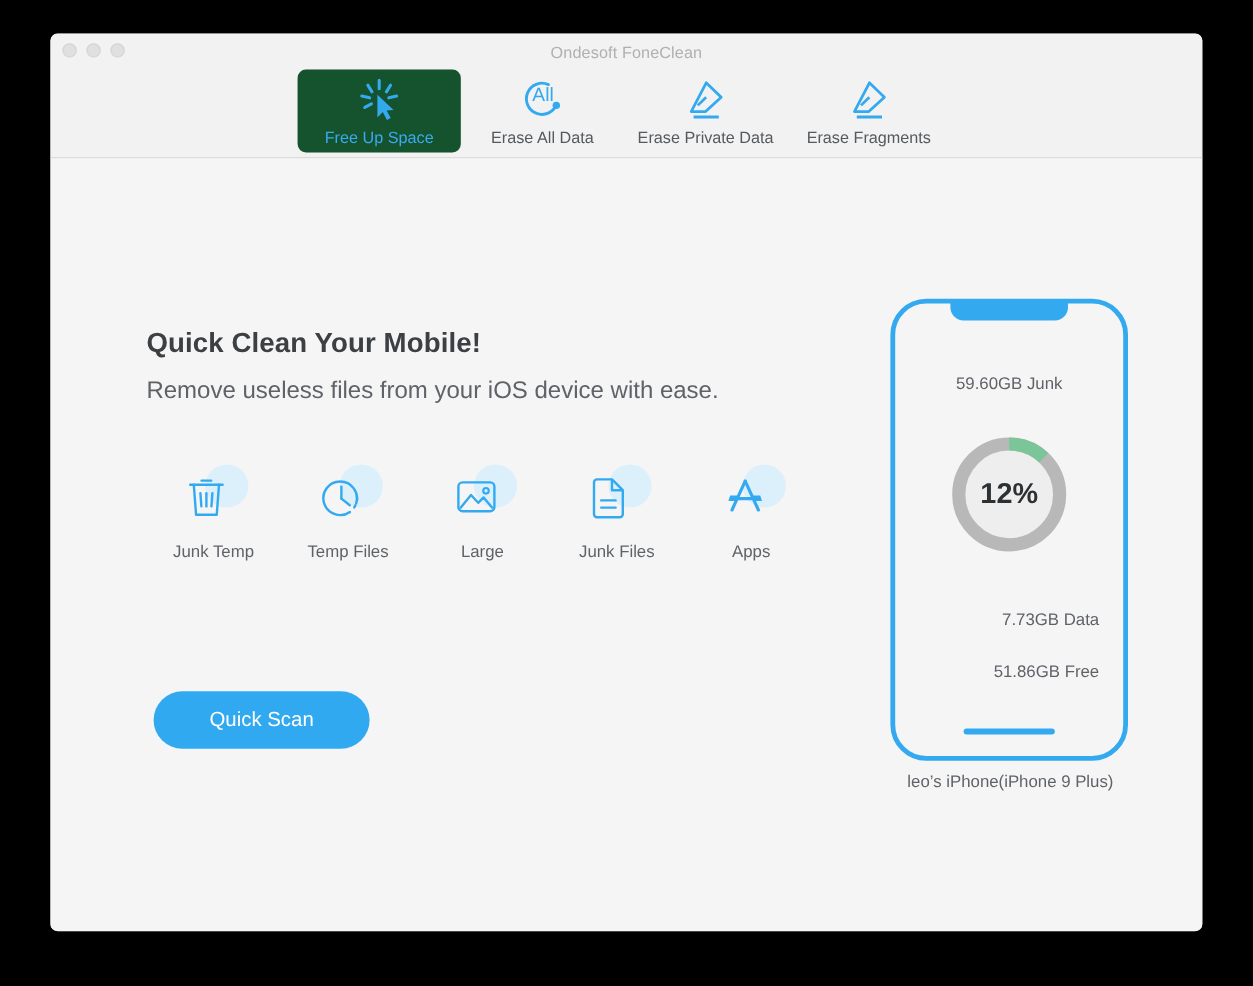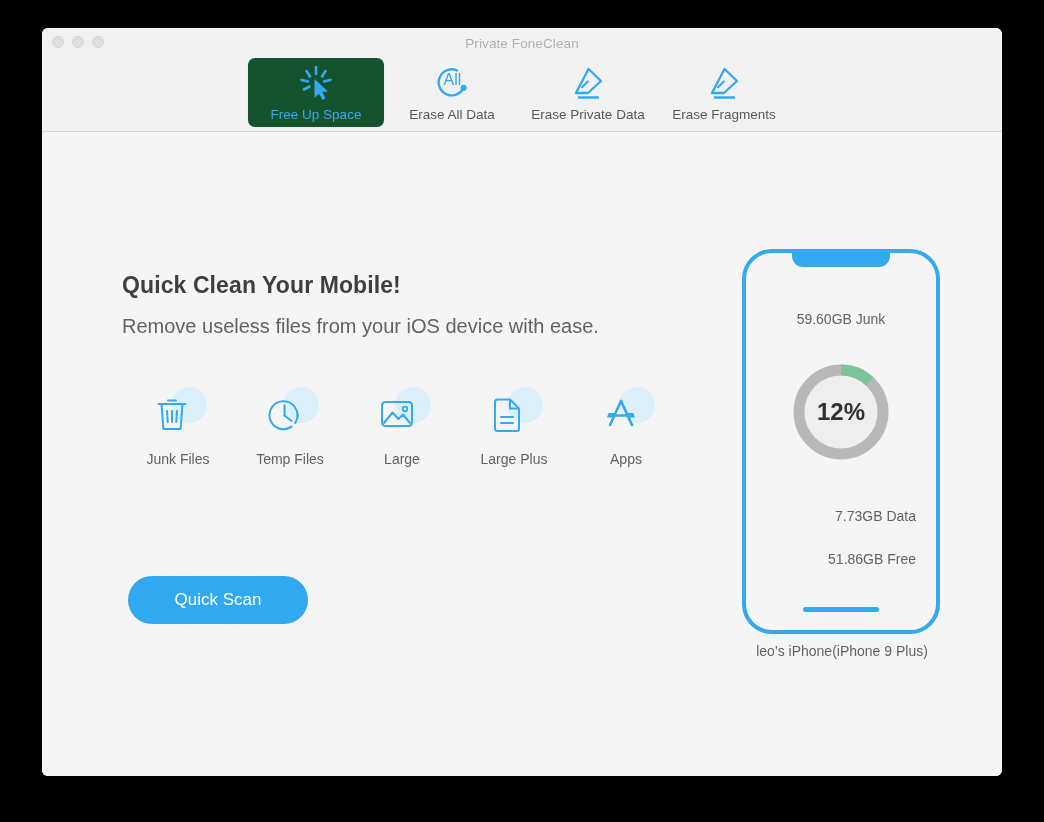--- a/index.html
+++ b/index.html
@@ -269,21 +269,21 @@
 <div id="app-window">
 
   <div id="toolbar">
 
     <div id="traffic-lights">
       <div class="tl-dot"></div>
       <div class="tl-dot"></div>
       <div class="tl-dot"></div>
     </div>
 
-    <div id="window-title">Private FoneClean</div>
+    <div id="window-title">Ondesoft FoneClean</div>
 
     <div id="tabs">
 
       <div class="tab active">
         <div class="tab-icon">
           <svg width="40" height="38" viewBox="0 0 40 38">
             <g stroke="#33a9f0" stroke-width="2.6" stroke-linecap="round">
               <line x1="20" y1="3" x2="20" y2="10"></line>
               <line x1="10.5" y1="7" x2="14" y2="12.5"></line>
               <line x1="29.5" y1="7" x2="26" y2="12.5"></line>
@@ -351,21 +351,21 @@
             <g fill="none" stroke="#33a9f0" stroke-width="2" stroke-linecap="round" stroke-linejoin="round">
               <line x1="3.5" y1="7" x2="30.5" y2="7"></line>
               <path d="M6.5,7 L8.4,32 L25.6,32 L27.5,7"></path>
               <line x1="13" y1="3.5" x2="21" y2="3.5"></line>
               <line x1="17" y1="14" x2="17" y2="25"></line>
               <line x1="12" y1="14" x2="12.8" y2="25"></line>
               <line x1="22" y1="14" x2="21.2" y2="25"></line>
             </g>
           </svg>
         </div>
-        <div class="feature-label">Junk Files</div>
+        <div class="feature-label">Junk Temp</div>
       </div>
 
       <div class="feature">
         <div class="feature-icon-wrap">
           <div class="feature-blob"></div>
           <svg class="feature-glyph" width="36" height="36" viewBox="0 0 36 36">
             <g fill="none" stroke="#33a9f0" stroke-width="2" stroke-linecap="round">
               <path d="M29.8,22.5 A14,14 0 1 0 24.6,29.6"></path>
               <path d="M30.6,19.4 A14,14 0 0 0 30.4,17.4"></path>
               <path d="M28.2,25.9 A14,14 0 0 0 29.1,24.1"></path>
@@ -394,21 +394,21 @@
           <div class="feature-blob"></div>
           <svg class="feature-glyph" width="32" height="38" viewBox="0 0 32 38">
             <path d="M4,5 A2.5,2.5 0 0 1 6.5,2.5 L19,2.5 L28,11.5 L28,31.5 A2.5,2.5 0 0 1 25.5,34 L6.5,34 A2.5,2.5 0 0 1 4,31.5 Z" fill="none" stroke="#33a9f0" stroke-width="2" stroke-linejoin="round"></path>
             <path d="M19,2.5 L19,11.5 L28,11.5" fill="none" stroke="#33a9f0" stroke-width="2" stroke-linejoin="round"></path>
             <g stroke="#33a9f0" stroke-width="2" stroke-linecap="round">
               <line x1="10" y1="20" x2="22" y2="20"></line>
               <line x1="10" y1="26" x2="22" y2="26"></line>
             </g>
           </svg>
         </div>
-        <div class="feature-label">Large Plus</div>
+        <div class="feature-label">Junk Files</div>
       </div>
 
       <div class="feature">
         <div class="feature-icon-wrap">
           <div class="feature-blob"></div>
           <svg class="feature-glyph" width="36" height="34" viewBox="0 0 36 34">
             <g stroke="#33a9f0" stroke-width="2.6" stroke-linecap="round" fill="none">
               <line x1="18" y1="4" x2="7" y2="28"></line>
               <line x1="18" y1="4" x2="29" y2="28"></line>
               <line x1="10.5" y1="18.5" x2="25.5" y2="18.5"></line>

